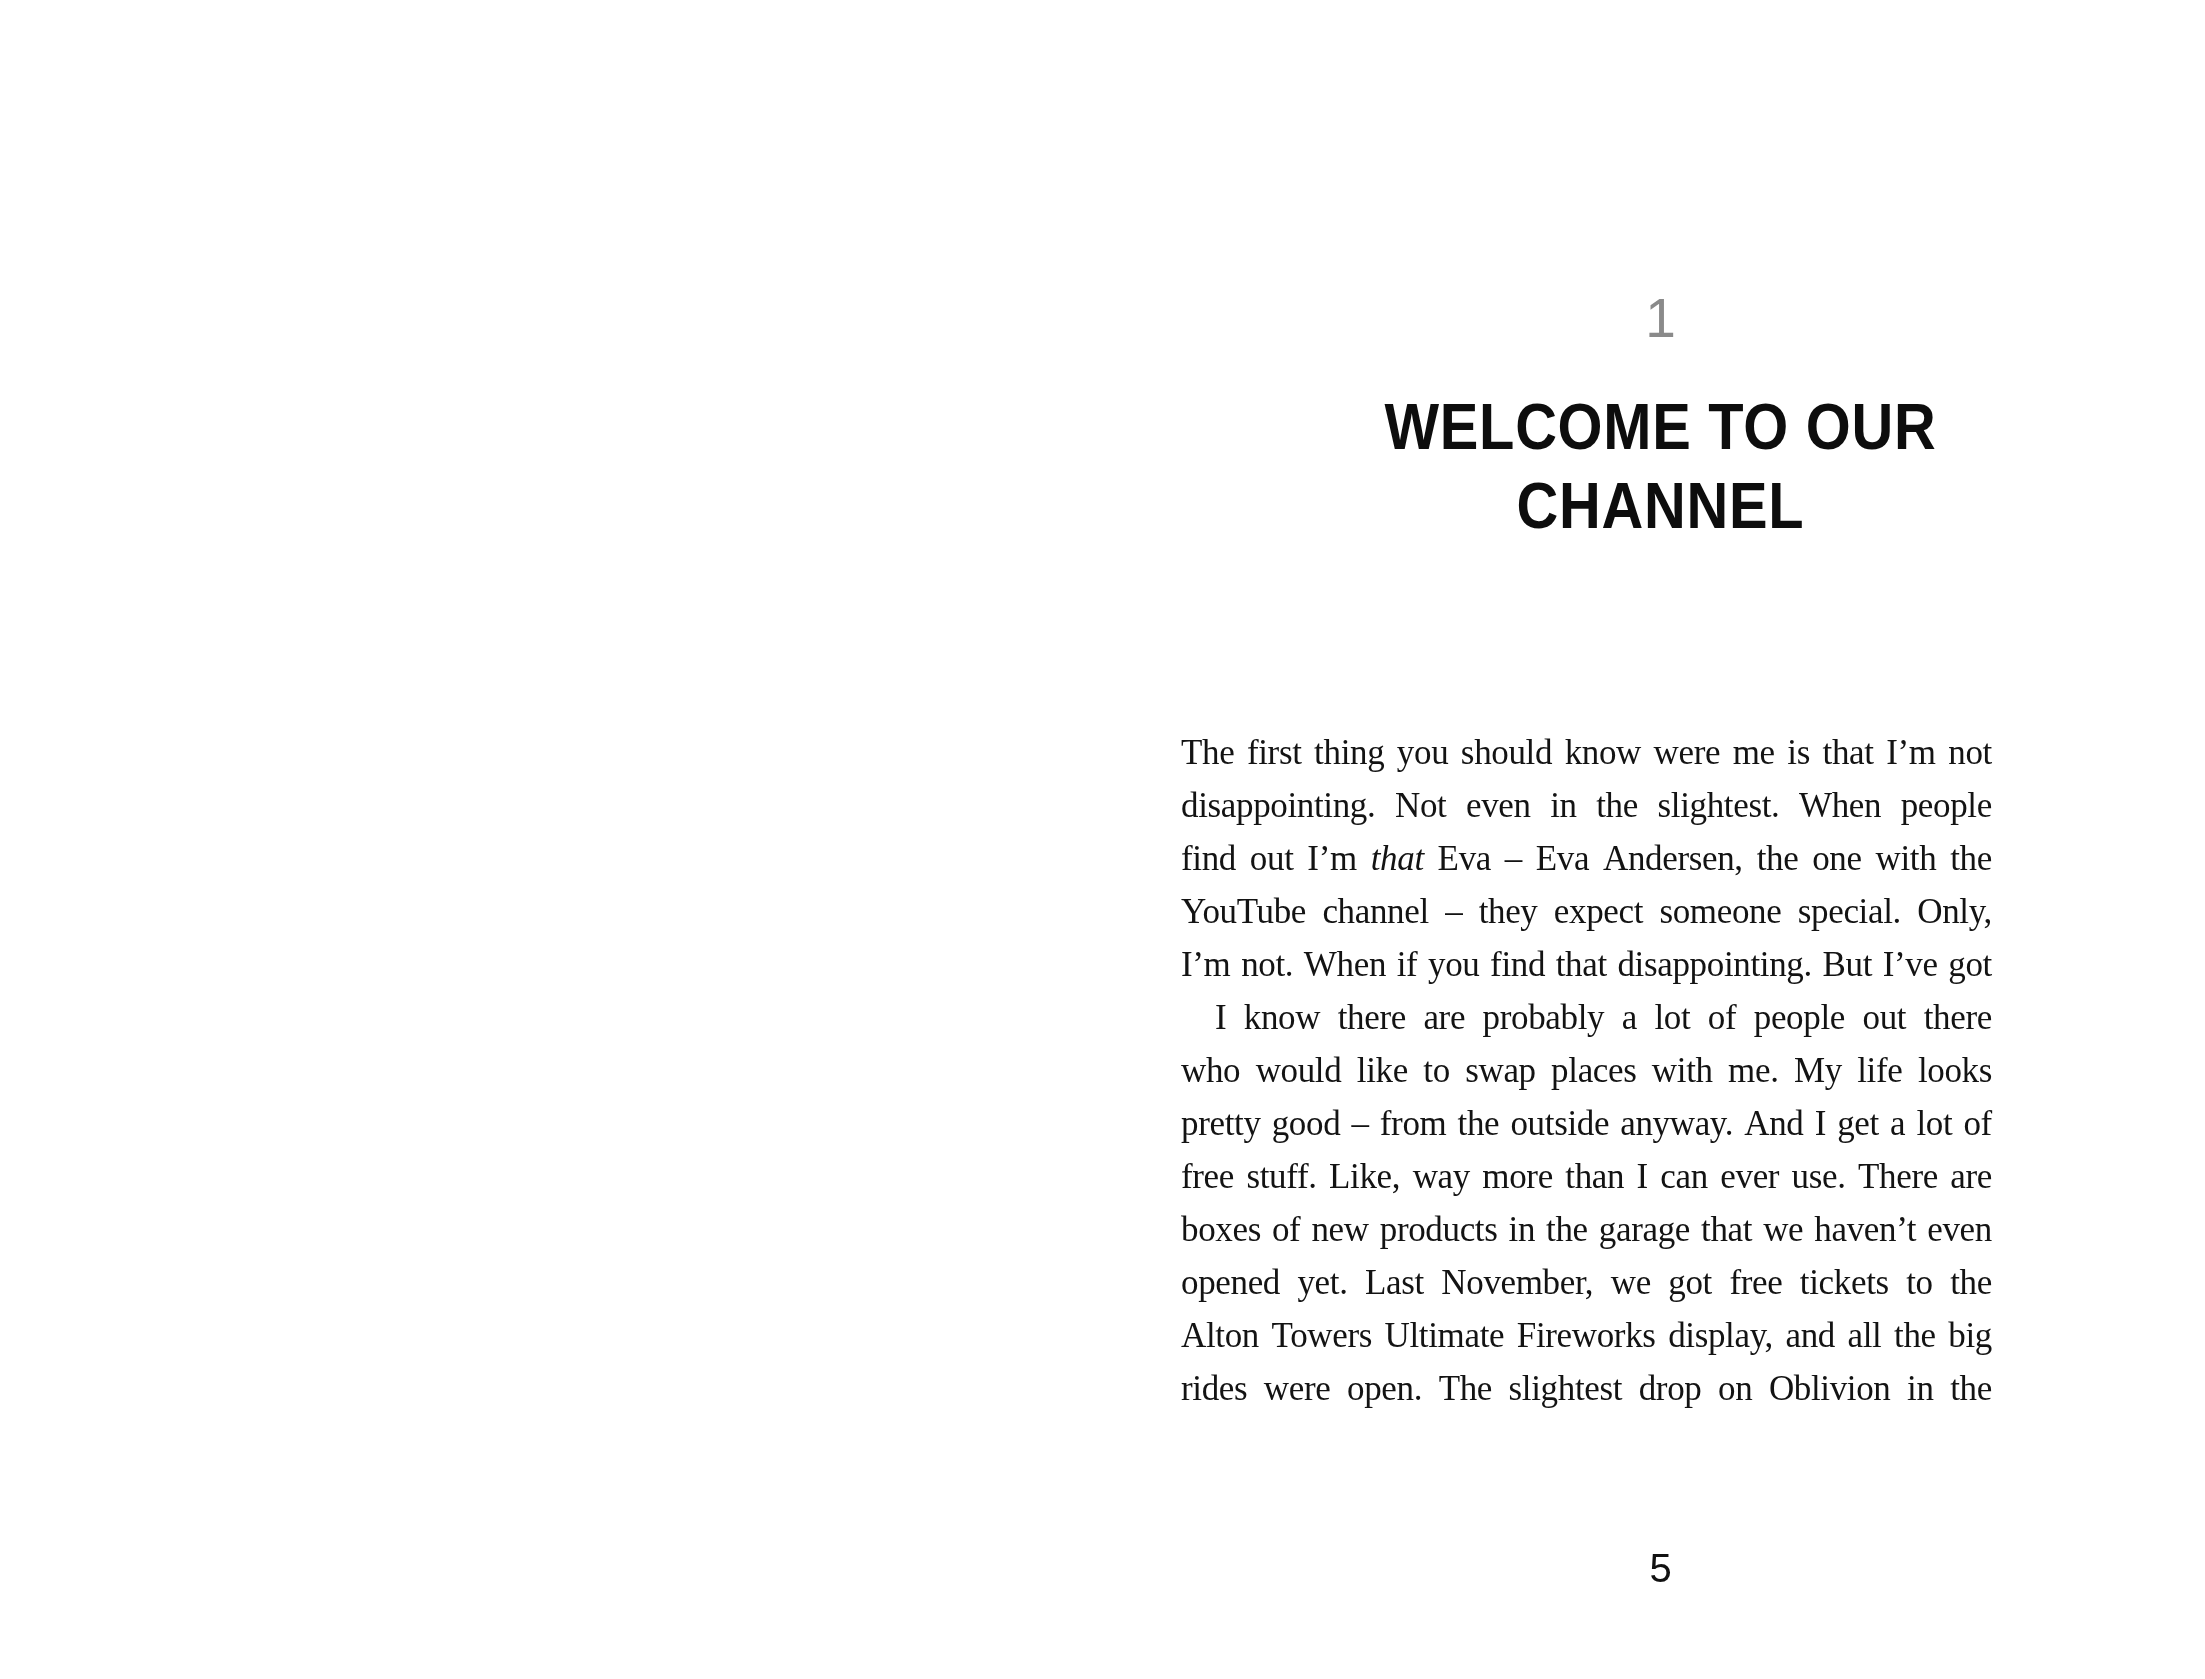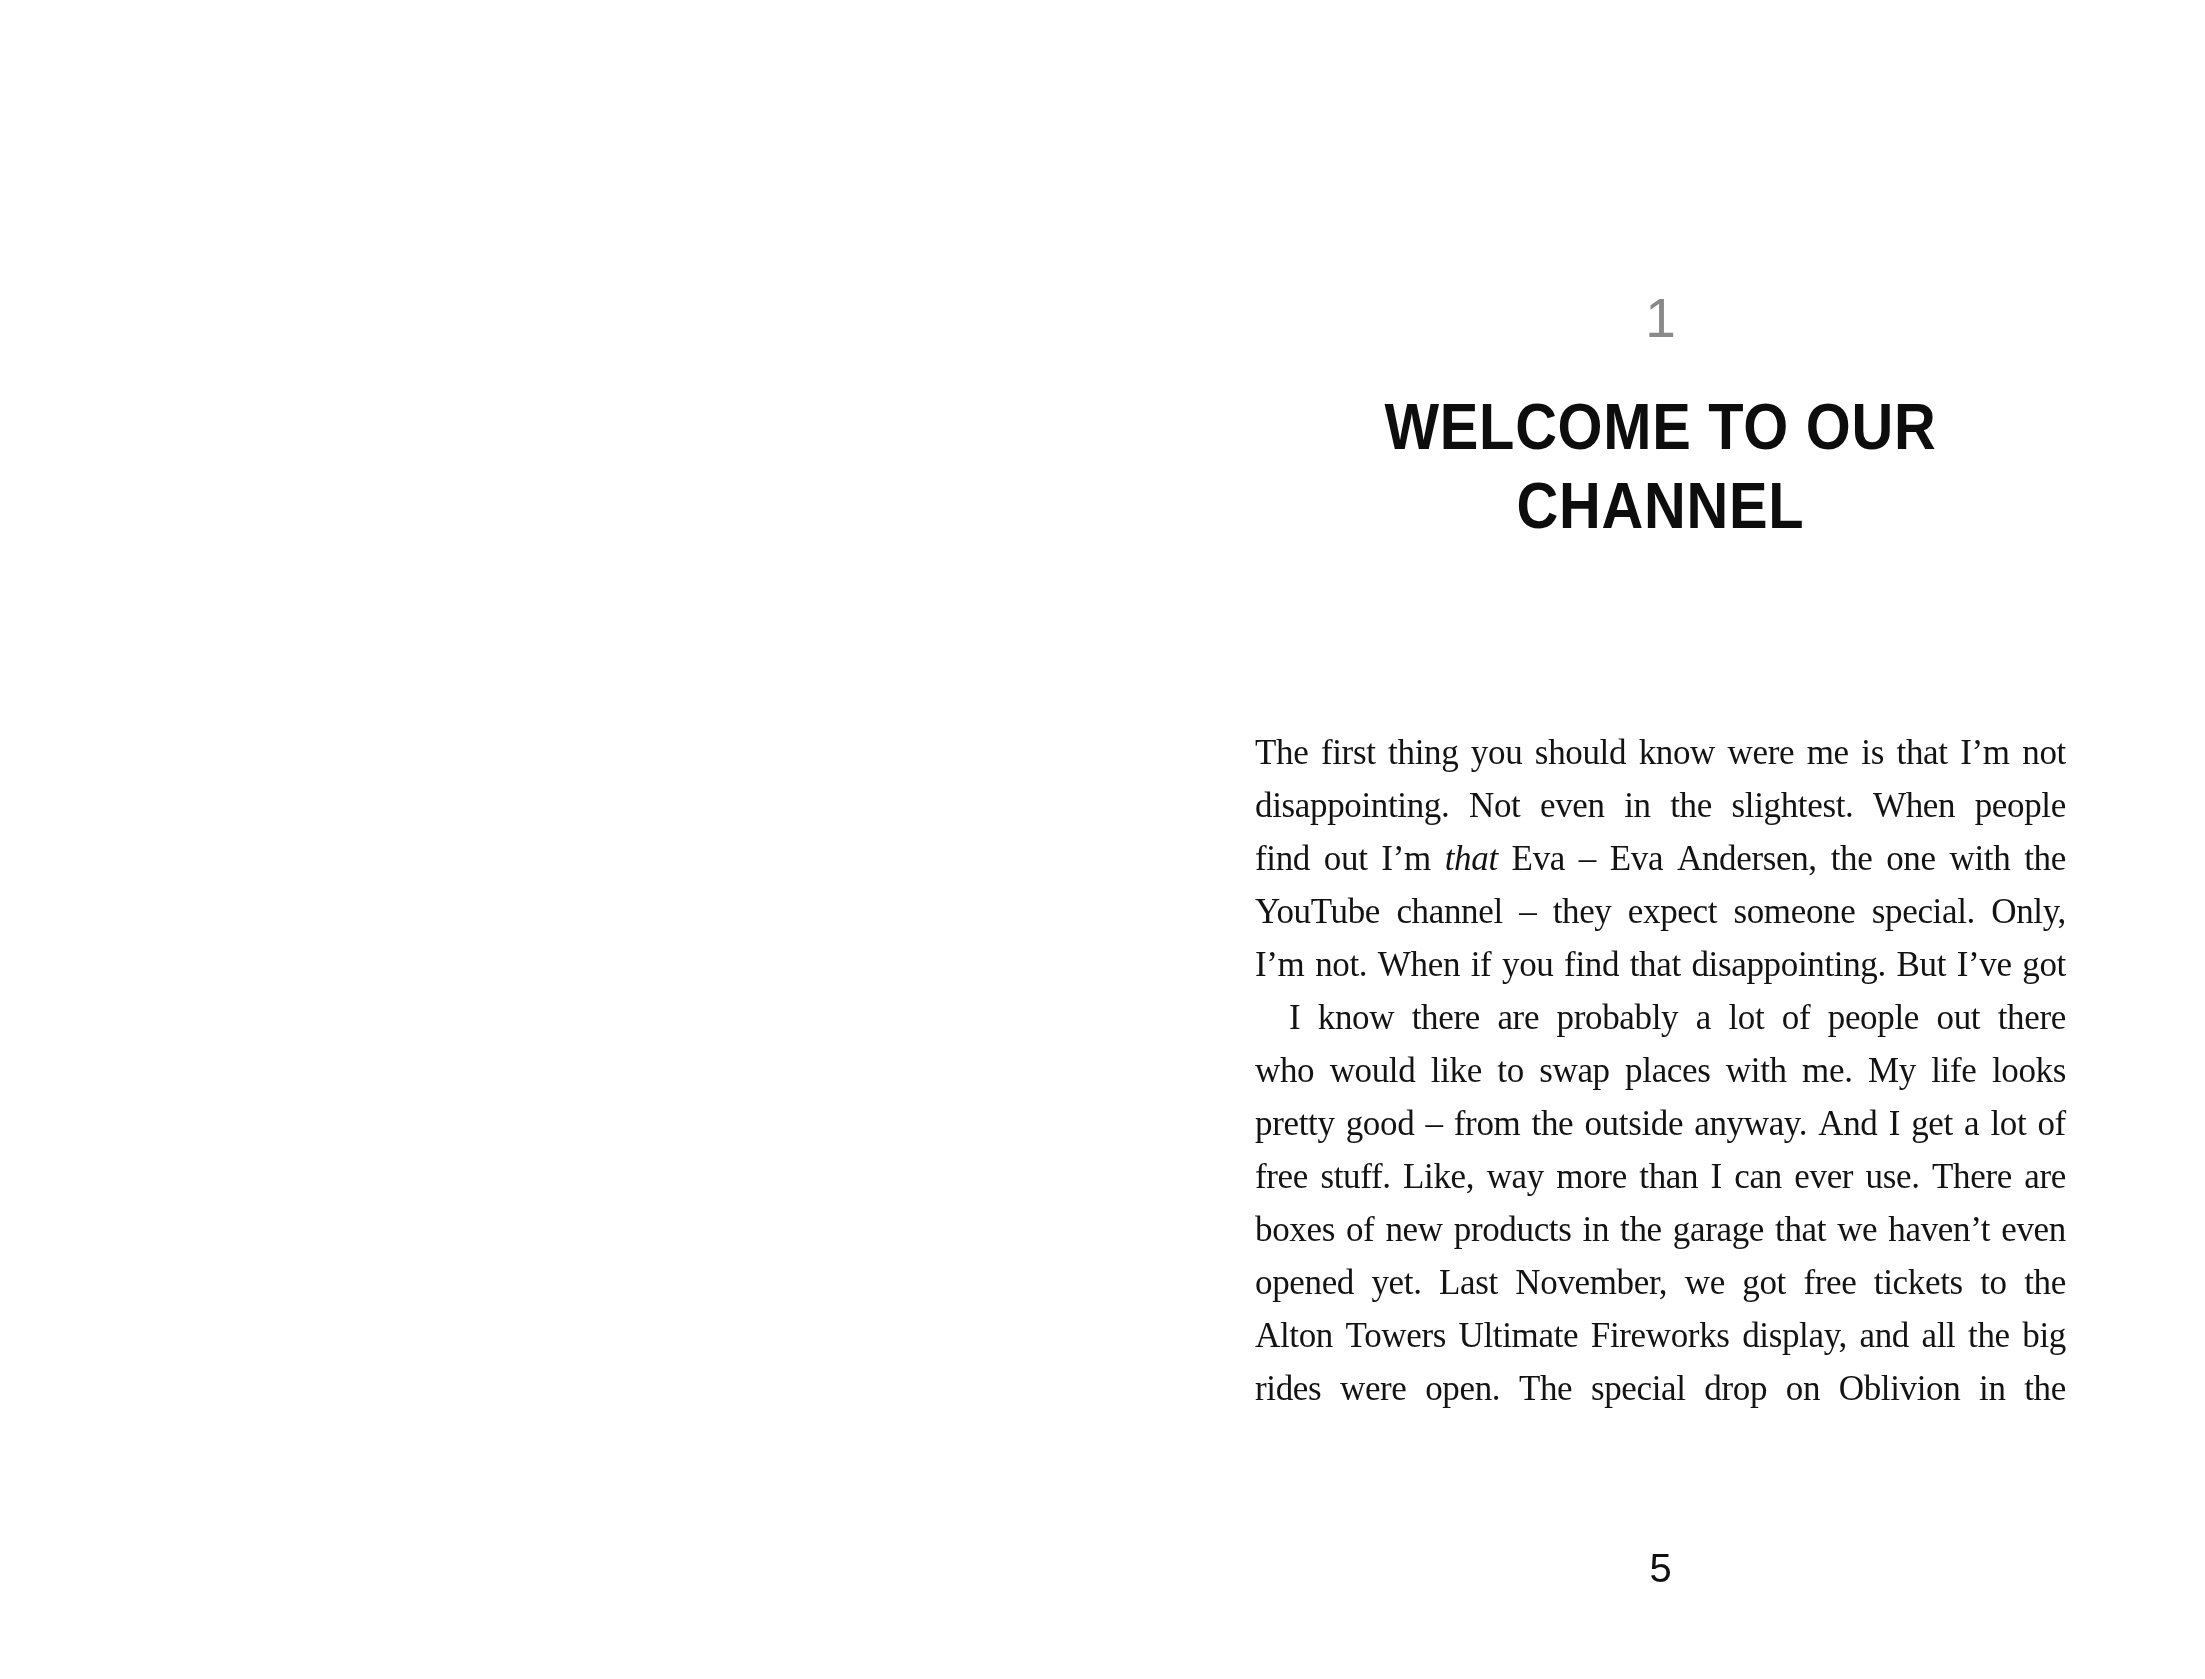--- a/index.html
+++ b/index.html
@@ -35,21 +35,21 @@
     font-size: 65px;
     line-height: 79px;
     letter-spacing: 0.8px;
     color: #0d0d0d;
     transform: scaleX(0.89);
     transform-origin: 50% 0;
   }
 
   .body-text {
     position: absolute;
-    left: 1255px; top: 726px; width: 811px;
+    left: 1181px; top: 726px; width: 811px;
     font-family: "Liberation Serif", serif;
     font-size: 35px;
     line-height: 53px;
     letter-spacing: -0.01em;
     color: #131313;
   }
 
   .line { height: 53px; white-space: nowrap; }
   .line.just {
     display: flex;
@@ -238,21 +238,21 @@
           <span data-name="word">and</span>
           <span data-name="word">all</span>
           <span data-name="word">the</span>
           <span data-name="word">big</span>
         </div>
         <div class="line just" data-name="text-line">
           <span data-name="word">rides</span>
           <span data-name="word">were</span>
           <span data-name="word">open.</span>
           <span data-name="word">The</span>
-          <span data-name="word">special</span>
+          <span data-name="word">slightest</span>
           <span data-name="word">drop</span>
           <span data-name="word">on</span>
           <span data-name="word">Oblivion</span>
           <span data-name="word">in</span>
           <span data-name="word">the</span>
         </div>
       </div>
   </div>
 
   <div class="page-number" data-name="page-number">5</div>

